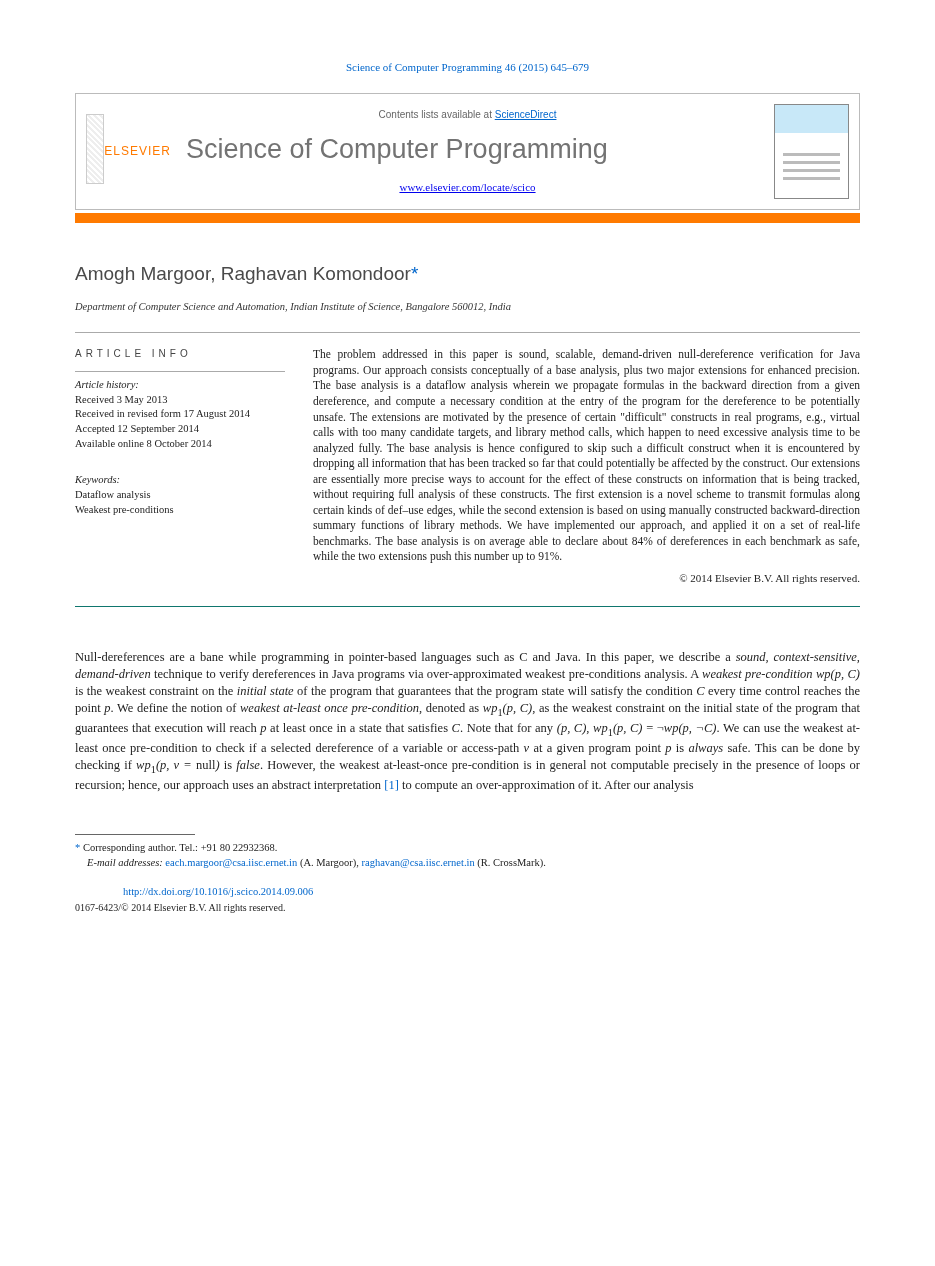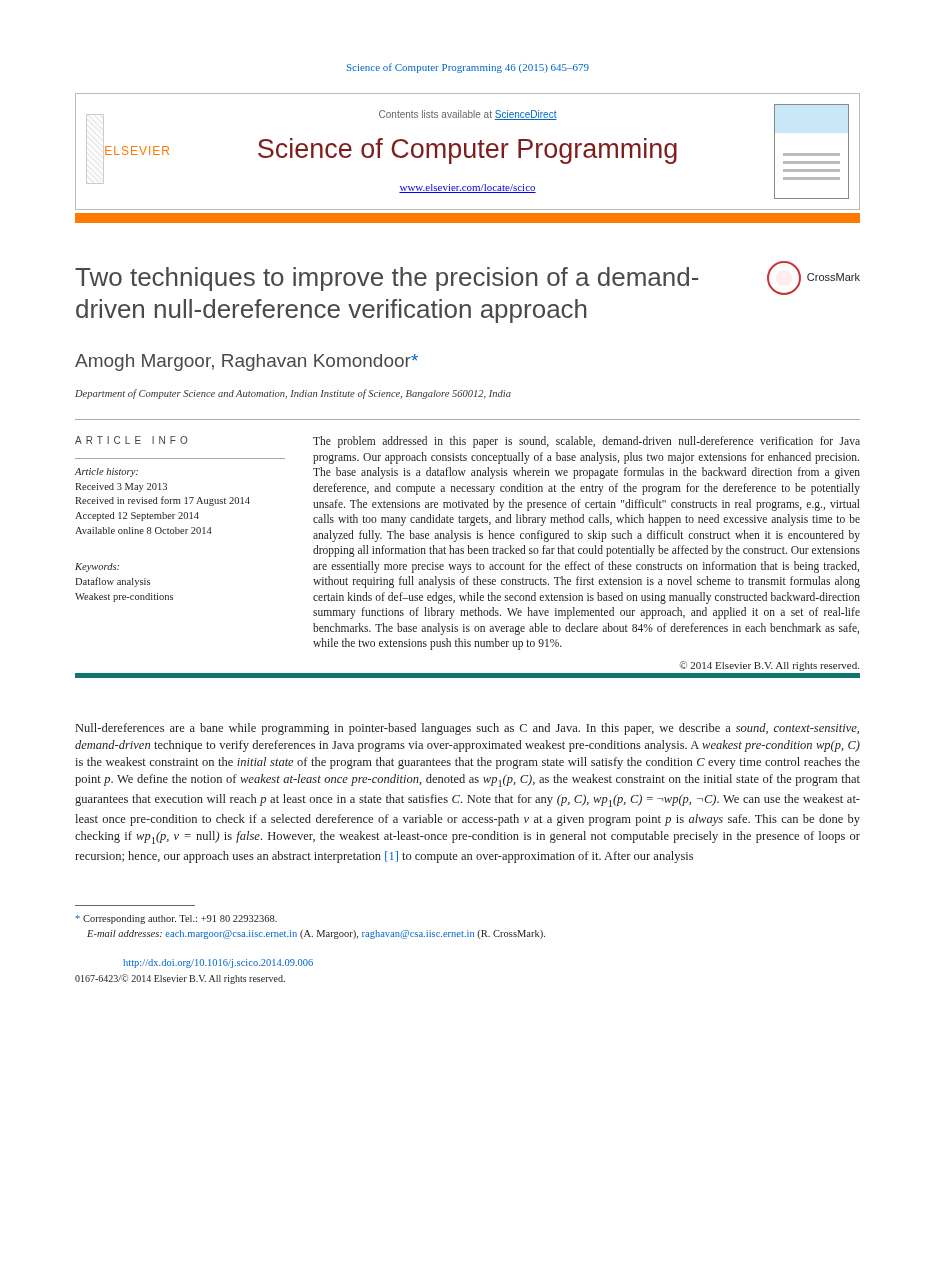--- a/index.html
+++ b/index.html
@@ -54,25 +54,24 @@
     background: linear-gradient(#c8e8f8 0 30%, #fff 30% 100%);
   }
   .cover-thumb::after {
     content:"";
     position:absolute; left:8px; right:8px; top:45px; height:30px;
     background: repeating-linear-gradient(0deg,#bbb,#bbb 3px,#fff 3px,#fff 8px);
   }
   .lists-line { text-align: center; font-size: 10px; color: #666; font-family: Arial, sans-serif; }
   .lists-line a { color: #0066cc; }
   .journal-name {
-    text-align: center;
     font-family: Arial, sans-serif;
     font-weight: 300;
     font-size: 27px;
-    color: #7f1d1d;
+    color: #737373;
     margin: 10px 0 12px 0;
   }
   .journal-link { text-align: center; font-size: 11px; color: #0066cc; }
   .orange-bar { height: 10px; background: #ff7a00; margin-bottom: 38px; }
   .title-row { display: flex; justify-content: space-between; align-items: flex-start; margin-bottom: 22px; }
   .paper-title {
     font-family: 'Arial', sans-serif;
     font-weight: 300;
     font-size: 26px;
     color: #4a4a4a;
@@ -101,21 +100,22 @@
     font-style: italic;
     font-size: 10.5px;
     color: #333;
     border-bottom: 1px solid #aaa;
     padding-bottom: 18px;
     margin-bottom: 14px;
   }
   .two-col {
     display: flex;
     gap: 28px;
-    border-bottom: 5px solid #0f766e;
+    border-bottom: 1px solid #0f766e;
+    padding-bottom: 20px;
     margin-bottom: 42px;
   }
   .left-col { width: 210px; flex-shrink: 0; }
   .right-col { flex: 1; }
   .sect-head {
     font-family: Arial, sans-serif;
     letter-spacing: 4px;
     font-size: 10px;
     color: #444;
     margin-bottom: 10px;
@@ -181,27 +181,20 @@
     <div class="cover-thumb"></div>
 
     <div class="lists-line">
       <span>Contents lists available at </span><a href="#">ScienceDirect</a>
     </div>
     <div class="journal-name">Science of Computer Programming</div>
     <div class="journal-link"><a href="#">www.elsevier.com/locate/scico</a></div>
   </div>
   <div class="orange-bar"></div>
 
-  <div class="title-row">
-    <h1 class="paper-title">Two techniques to improve the precision of a demand-driven null-dereference verification approach</h1>
-    <div class="crossmark">
-      <div class="crossmark-badge"></div>
-      <span>CrossMark</span>
-    </div>
-  </div>
 
   <div class="authors">
     <span>Amogh Margoor, Raghavan Komondoor</span><span class="star">*</span>
   </div>
 
   <div class="affiliation">Department of Computer Science and Automation, Indian Institute of Science, Bangalore 560012, India</div>
 
   <div class="two-col">
     <div class="left-col">
       <div class="sect-head">ARTICLE INFO</div>

